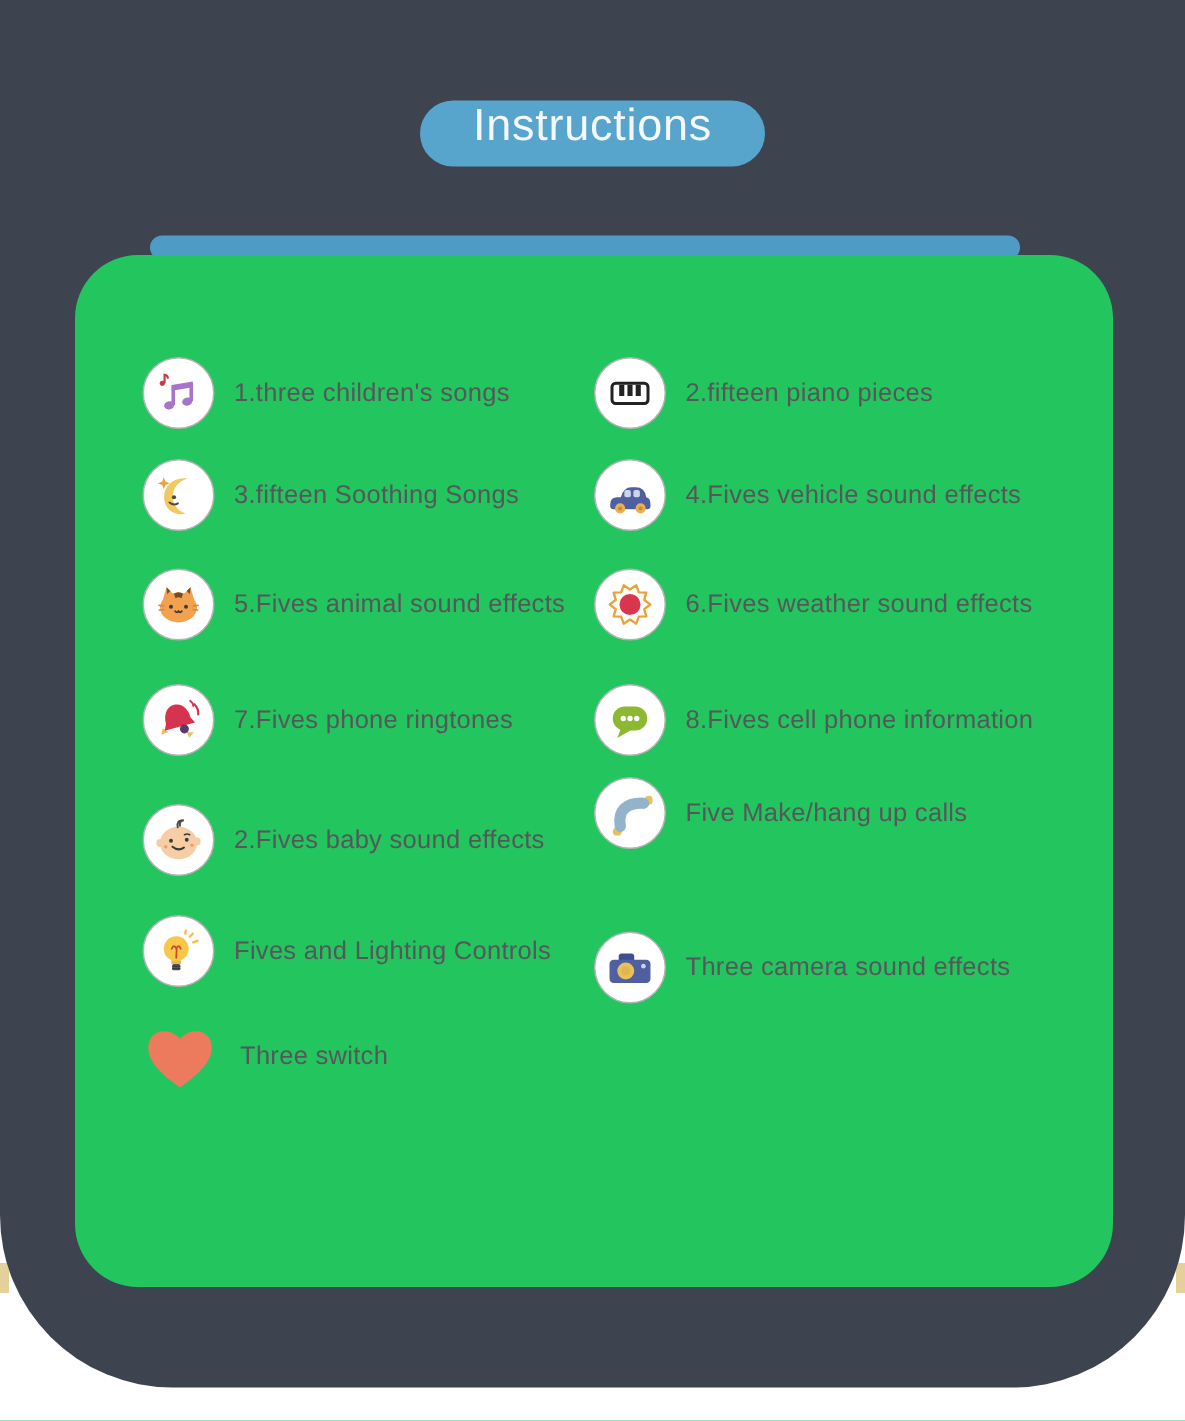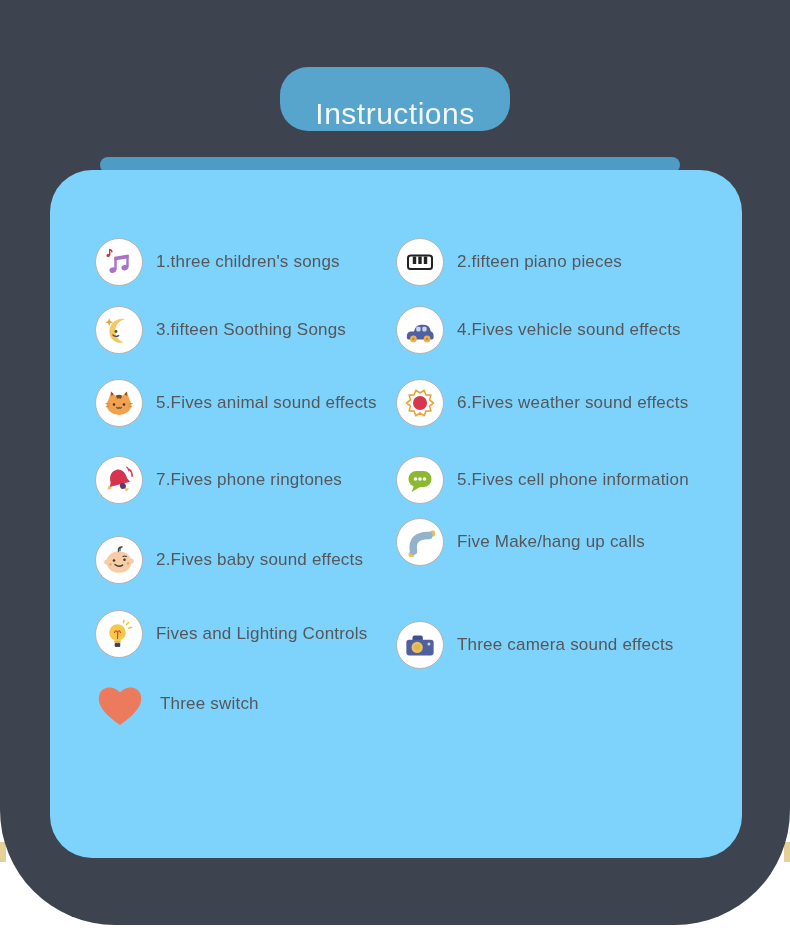--- a/index.html
+++ b/index.html
@@ -9,32 +9,32 @@
     font-family:"Liberation Sans", sans-serif;
   }
   .cream-sliver{position:absolute;width:6px;height:20px;top:842px;background:#e6d09a;z-index:0;}
   .cream-left{left:0;}
   .cream-right{right:0;}
   .panel{
     position:absolute;left:0;top:0;width:790px;height:925px;
     background:#3e4350;border-radius:0 0 115px 115px;z-index:1;
   }
   .pill{
-    position:absolute;left:280px;top:67px;width:230px;height:64px;
+    position:absolute;left:280px;top:67px;width:230px;height:44px;
     background:#57a4cd;border-radius:28px;z-index:2;
-    display:flex;align-items:flex-end;justify-content:center;
+    display:flex;align-items:flex-start;justify-content:center;
     color:#f4f8fa;font-size:30px;letter-spacing:0.5px;
   }
   .accent-bar{
     position:absolute;left:100px;top:157px;width:580px;height:16px;
     background:#4e9cc6;border-radius:8px;z-index:2;
   }
   .card{
     position:absolute;left:50px;top:170px;width:692px;height:688px;
-    background:#7dd3fc;border-radius:42px;z-index:3;
+    background:#22c55e;border-radius:42px;z-index:3;
   }
   .item{
     position:absolute;display:flex;align-items:center;gap:13px;height:48px;
   }
   .circle{
     width:48px;height:48px;box-sizing:border-box;flex:0 0 auto;
     border:1.5px solid #b3b3b3;border-radius:50%;background:#fff;
     display:flex;align-items:center;justify-content:center;
   }
   .label{
@@ -155,21 +155,21 @@
   <div class="item" style="left:346px;top:286px">
     <span class="circle">
       <svg width="30" height="30" viewBox="0 0 30 30">
         <rect x="3.5" y="6" width="23" height="16" rx="8" fill="#8cb832"></rect>
         <path d="M9.5 19.5 L6.5 27 L16 21.5 Z" fill="#8cb832"></path>
         <circle cx="10.5" cy="14" r="1.8" fill="#fff"></circle>
         <circle cx="15" cy="14" r="1.8" fill="#fff"></circle>
         <circle cx="19.5" cy="14" r="1.8" fill="#fff"></circle>
       </svg>
     </span>
-    <span class="label">5.Fives cell phone information</span>
+    <span class="label">8.Fives cell phone information</span>
   </div>
 
   <div class="item" style="left:45px;top:366px">
     <span class="circle">
       <svg width="32" height="30" viewBox="0 0 32 30">
         <circle cx="3.8" cy="17" r="2.6" fill="#f6cda4"></circle>
         <circle cx="28.2" cy="16" r="2.6" fill="#f6cda4"></circle>
         <ellipse cx="16" cy="17" rx="12.4" ry="10.8" fill="#f6cda4"></ellipse>
         <path d="M15.5 6.5 Q14.5 1.5 19.5 1.8 Q16.2 2.5 17 5.5" stroke="#4a4a4a" stroke-width="1.3" fill="none" stroke-linecap="round"></path>
         <circle cx="11" cy="15.5" r="1.3" fill="#3a3a3a"></circle>

